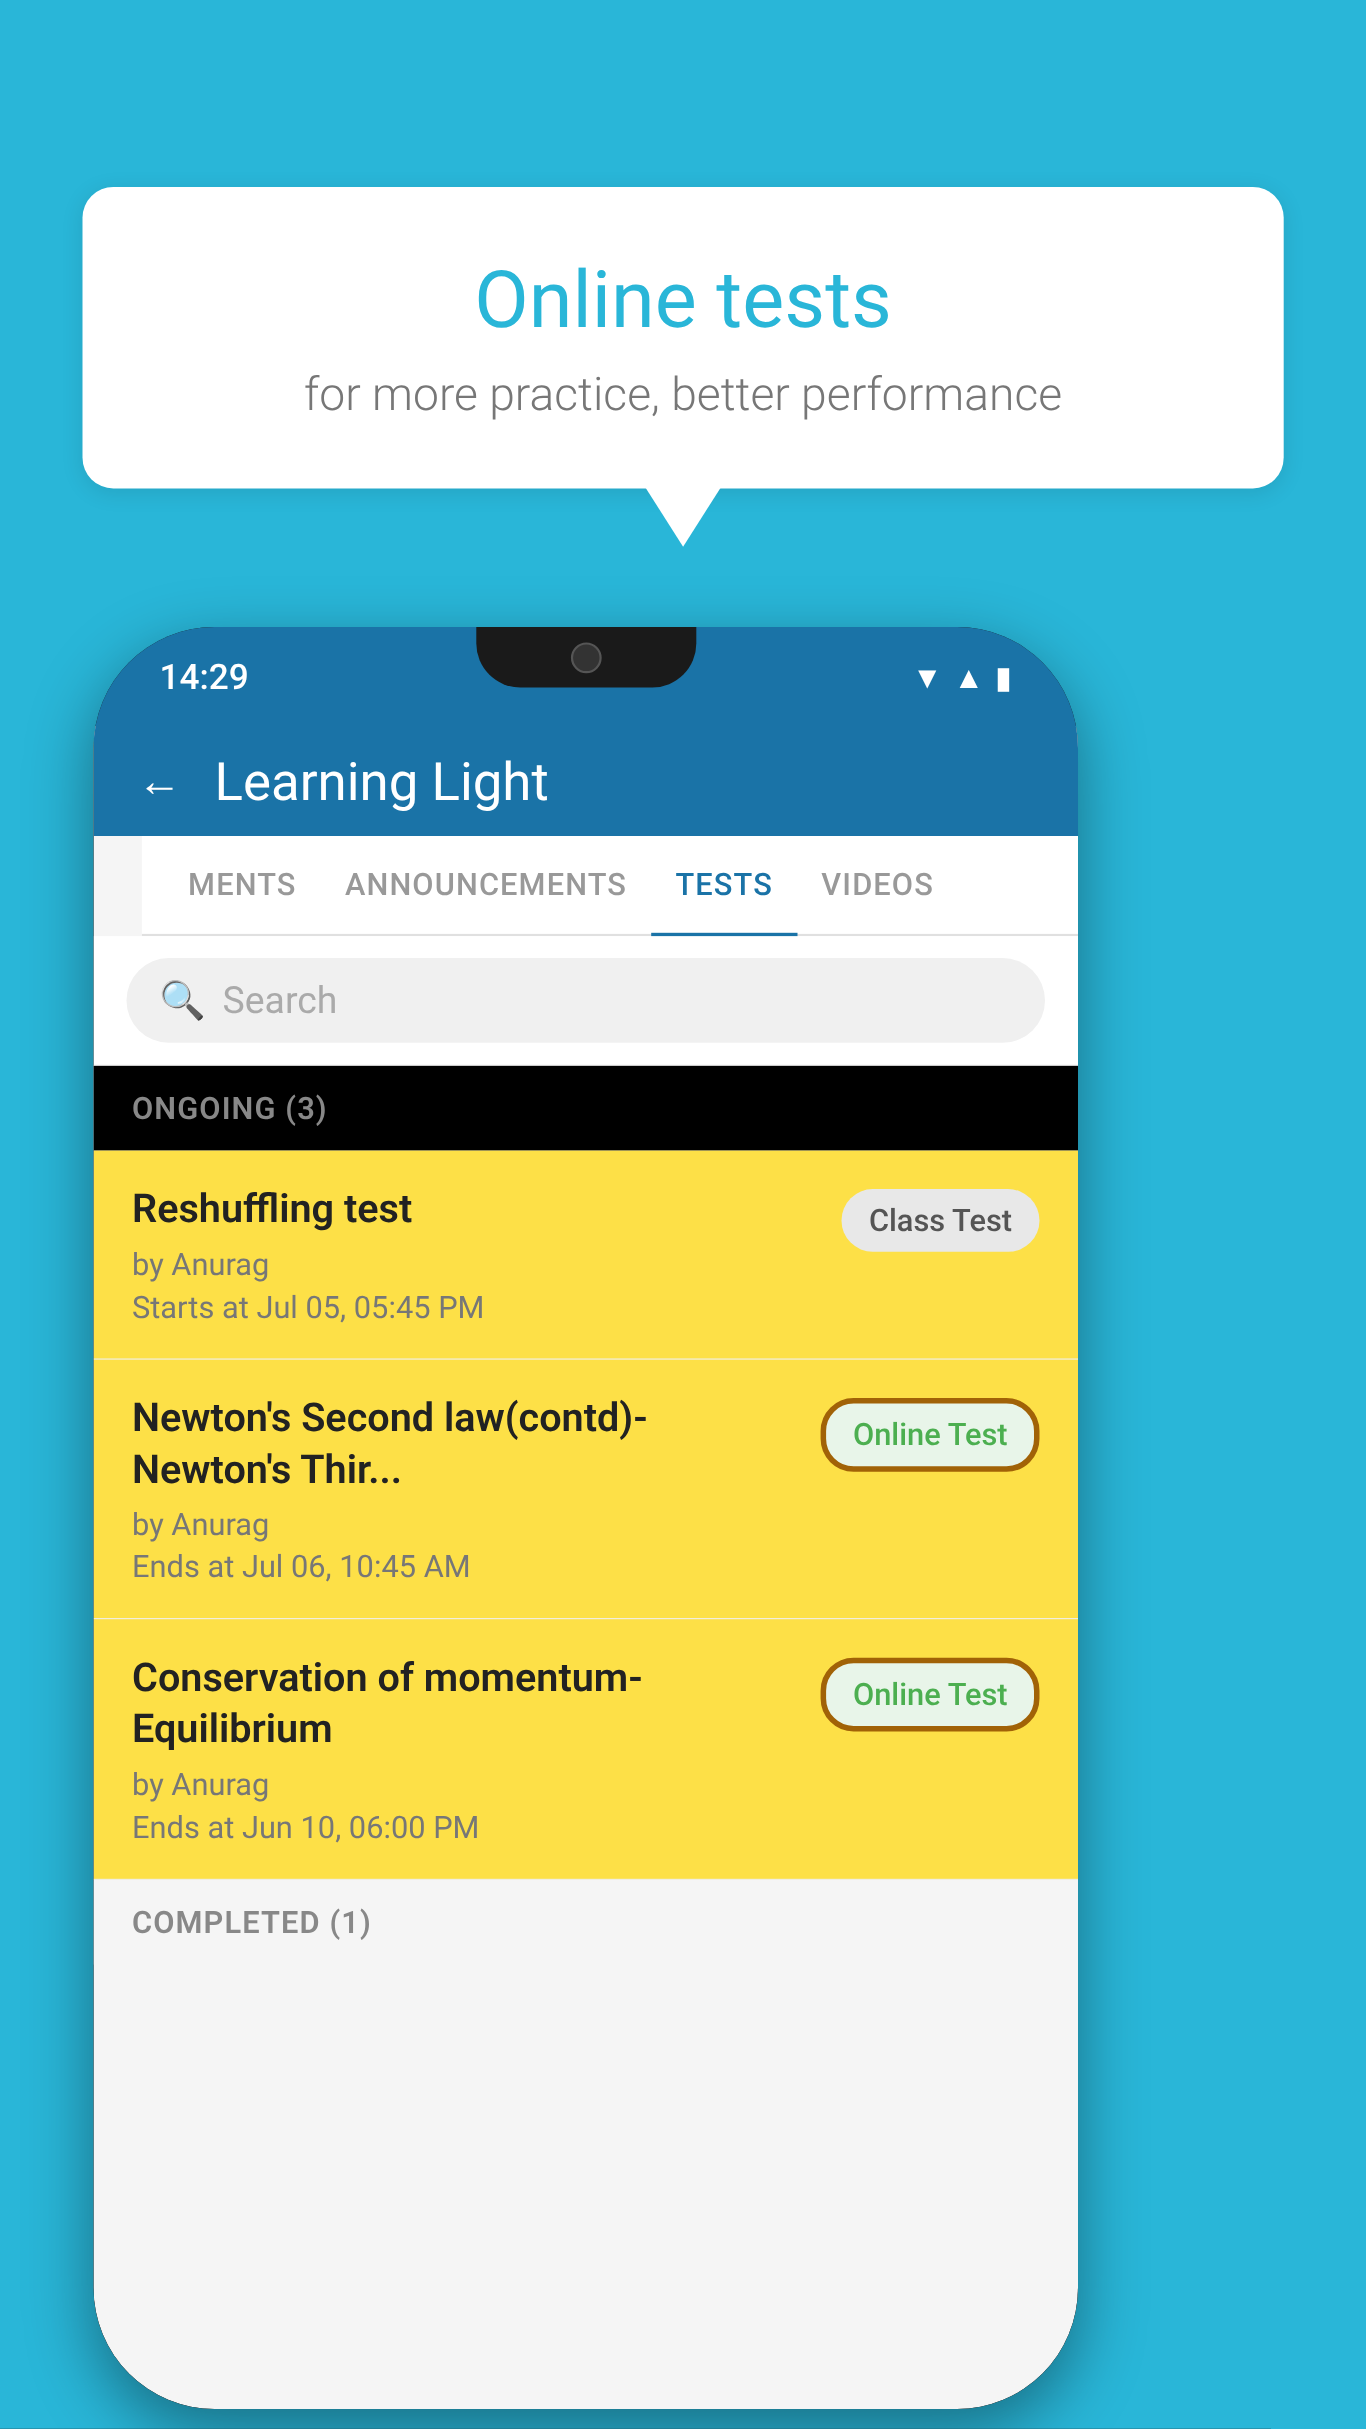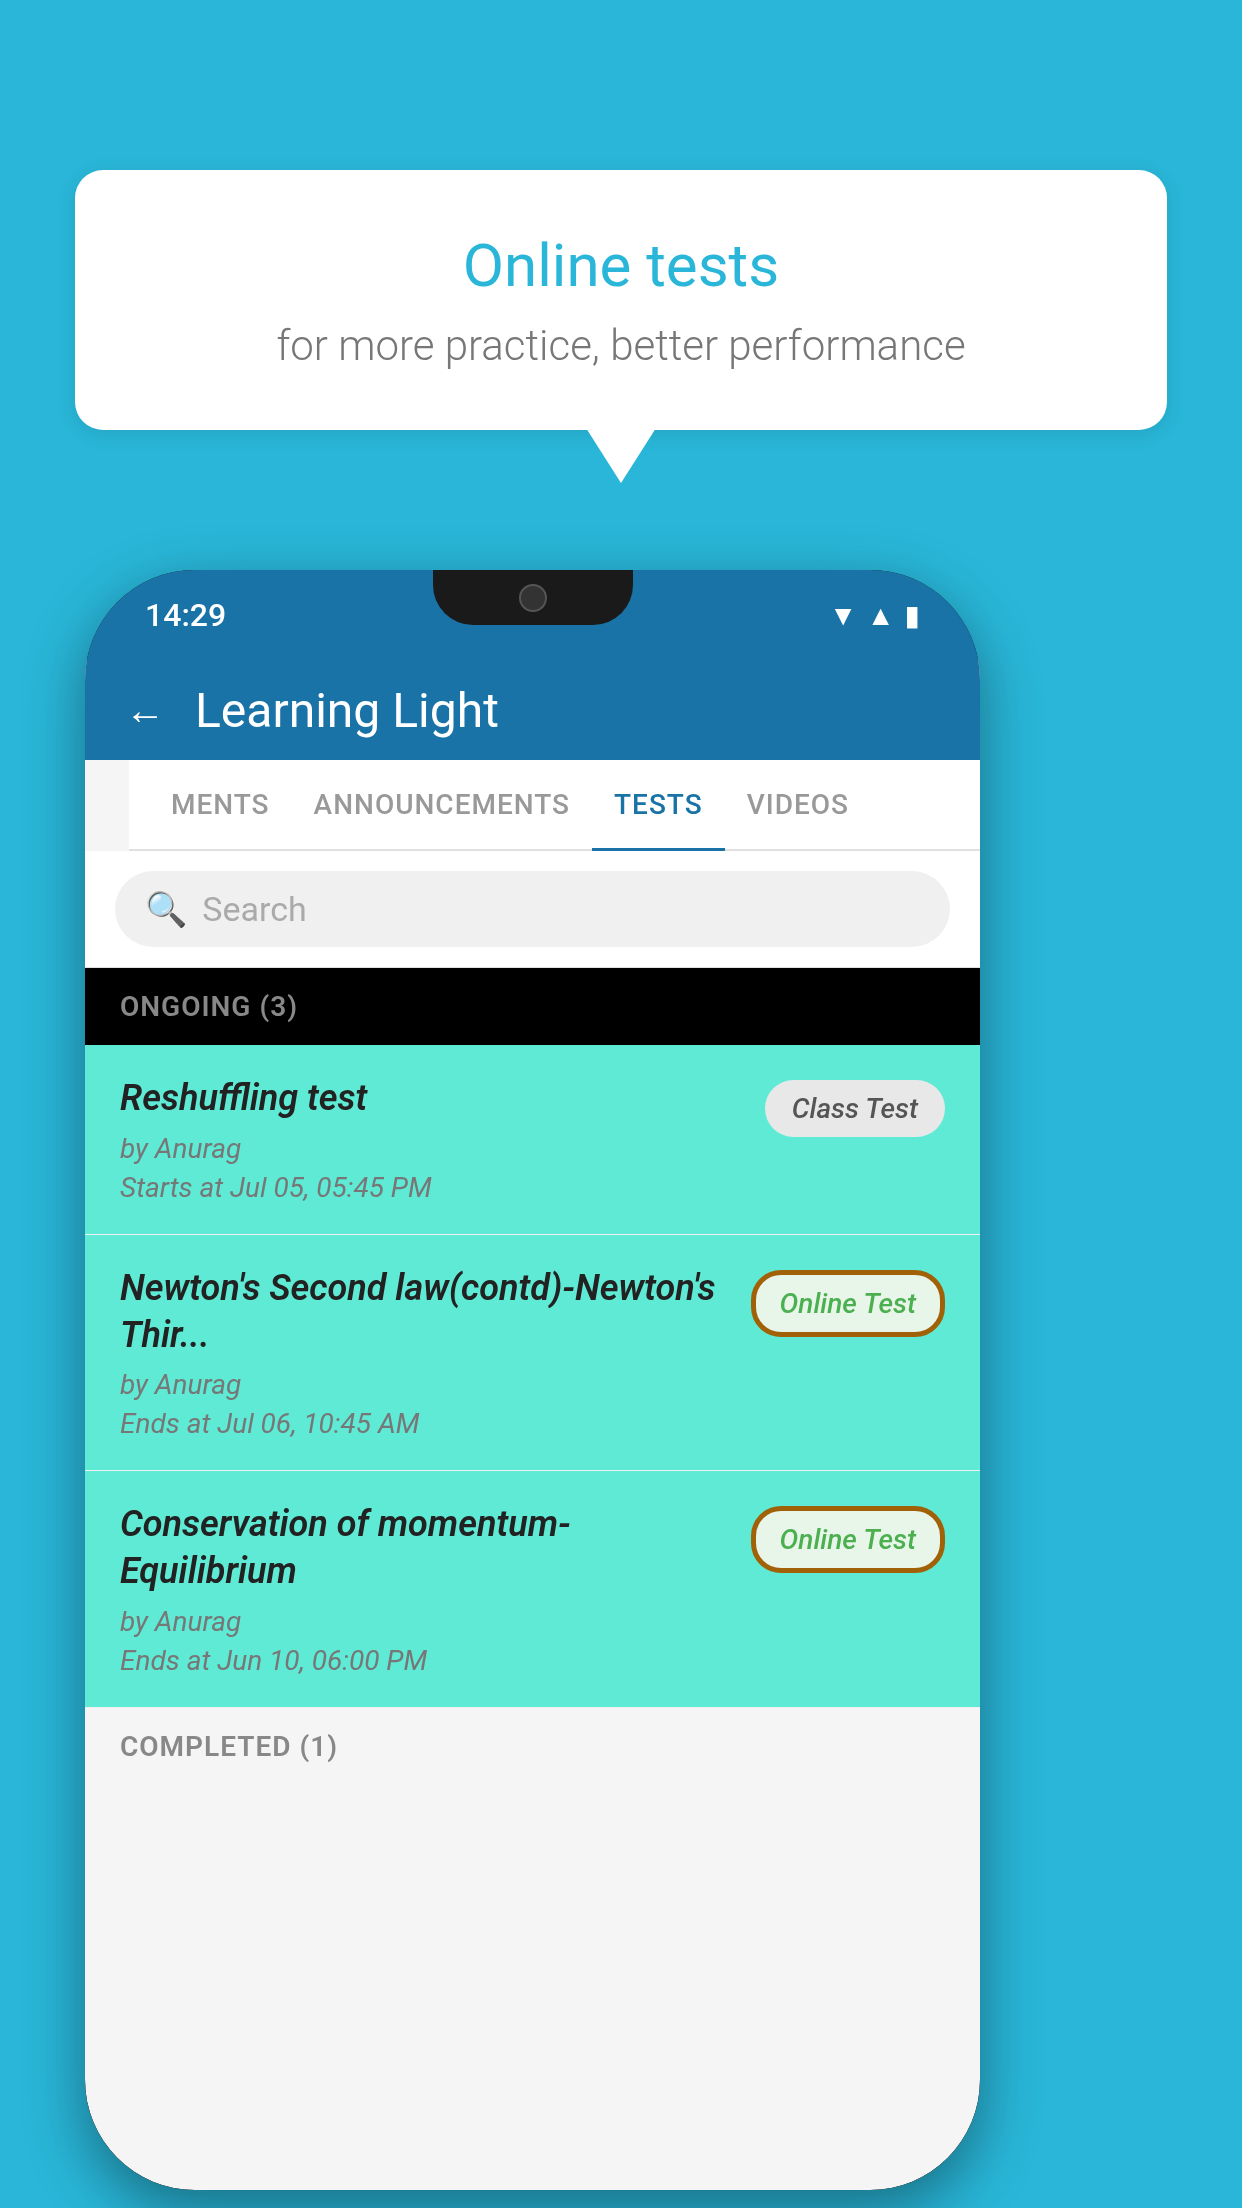--- a/index.html
+++ b/index.html
@@ -38,21 +38,21 @@
       width: 0;
       height: 0;
       border-left: 35px solid transparent;
       border-right: 35px solid transparent;
       border-top: 55px solid white;
       margin-top: -2px;
     }
 
     .bubble-title {
       color: #29b6d8;
-      font-size: 60px;
+      font-size: 72px;
       font-weight: 400;
       margin-bottom: 20px;
     }
 
     .bubble-subtitle {
       color: #777;
       font-size: 42px;
       font-weight: 300;
     }
 
@@ -219,22 +219,21 @@
       padding: 22px 35px;
       background: #000000;
       color: #888;
       font-size: 28px;
       font-weight: 600;
       letter-spacing: 1px;
     }
 
     
     .test-list {
-      background: #5eead4;
-      font-style: italic;
+      background: #fde047;
     }
 
     .test-item {
       padding: 30px 35px;
       border-bottom: 1px solid #f0f0f0;
       display: flex;
       align-items: flex-start;
       justify-content: space-between;
       gap: 20px;
     }

